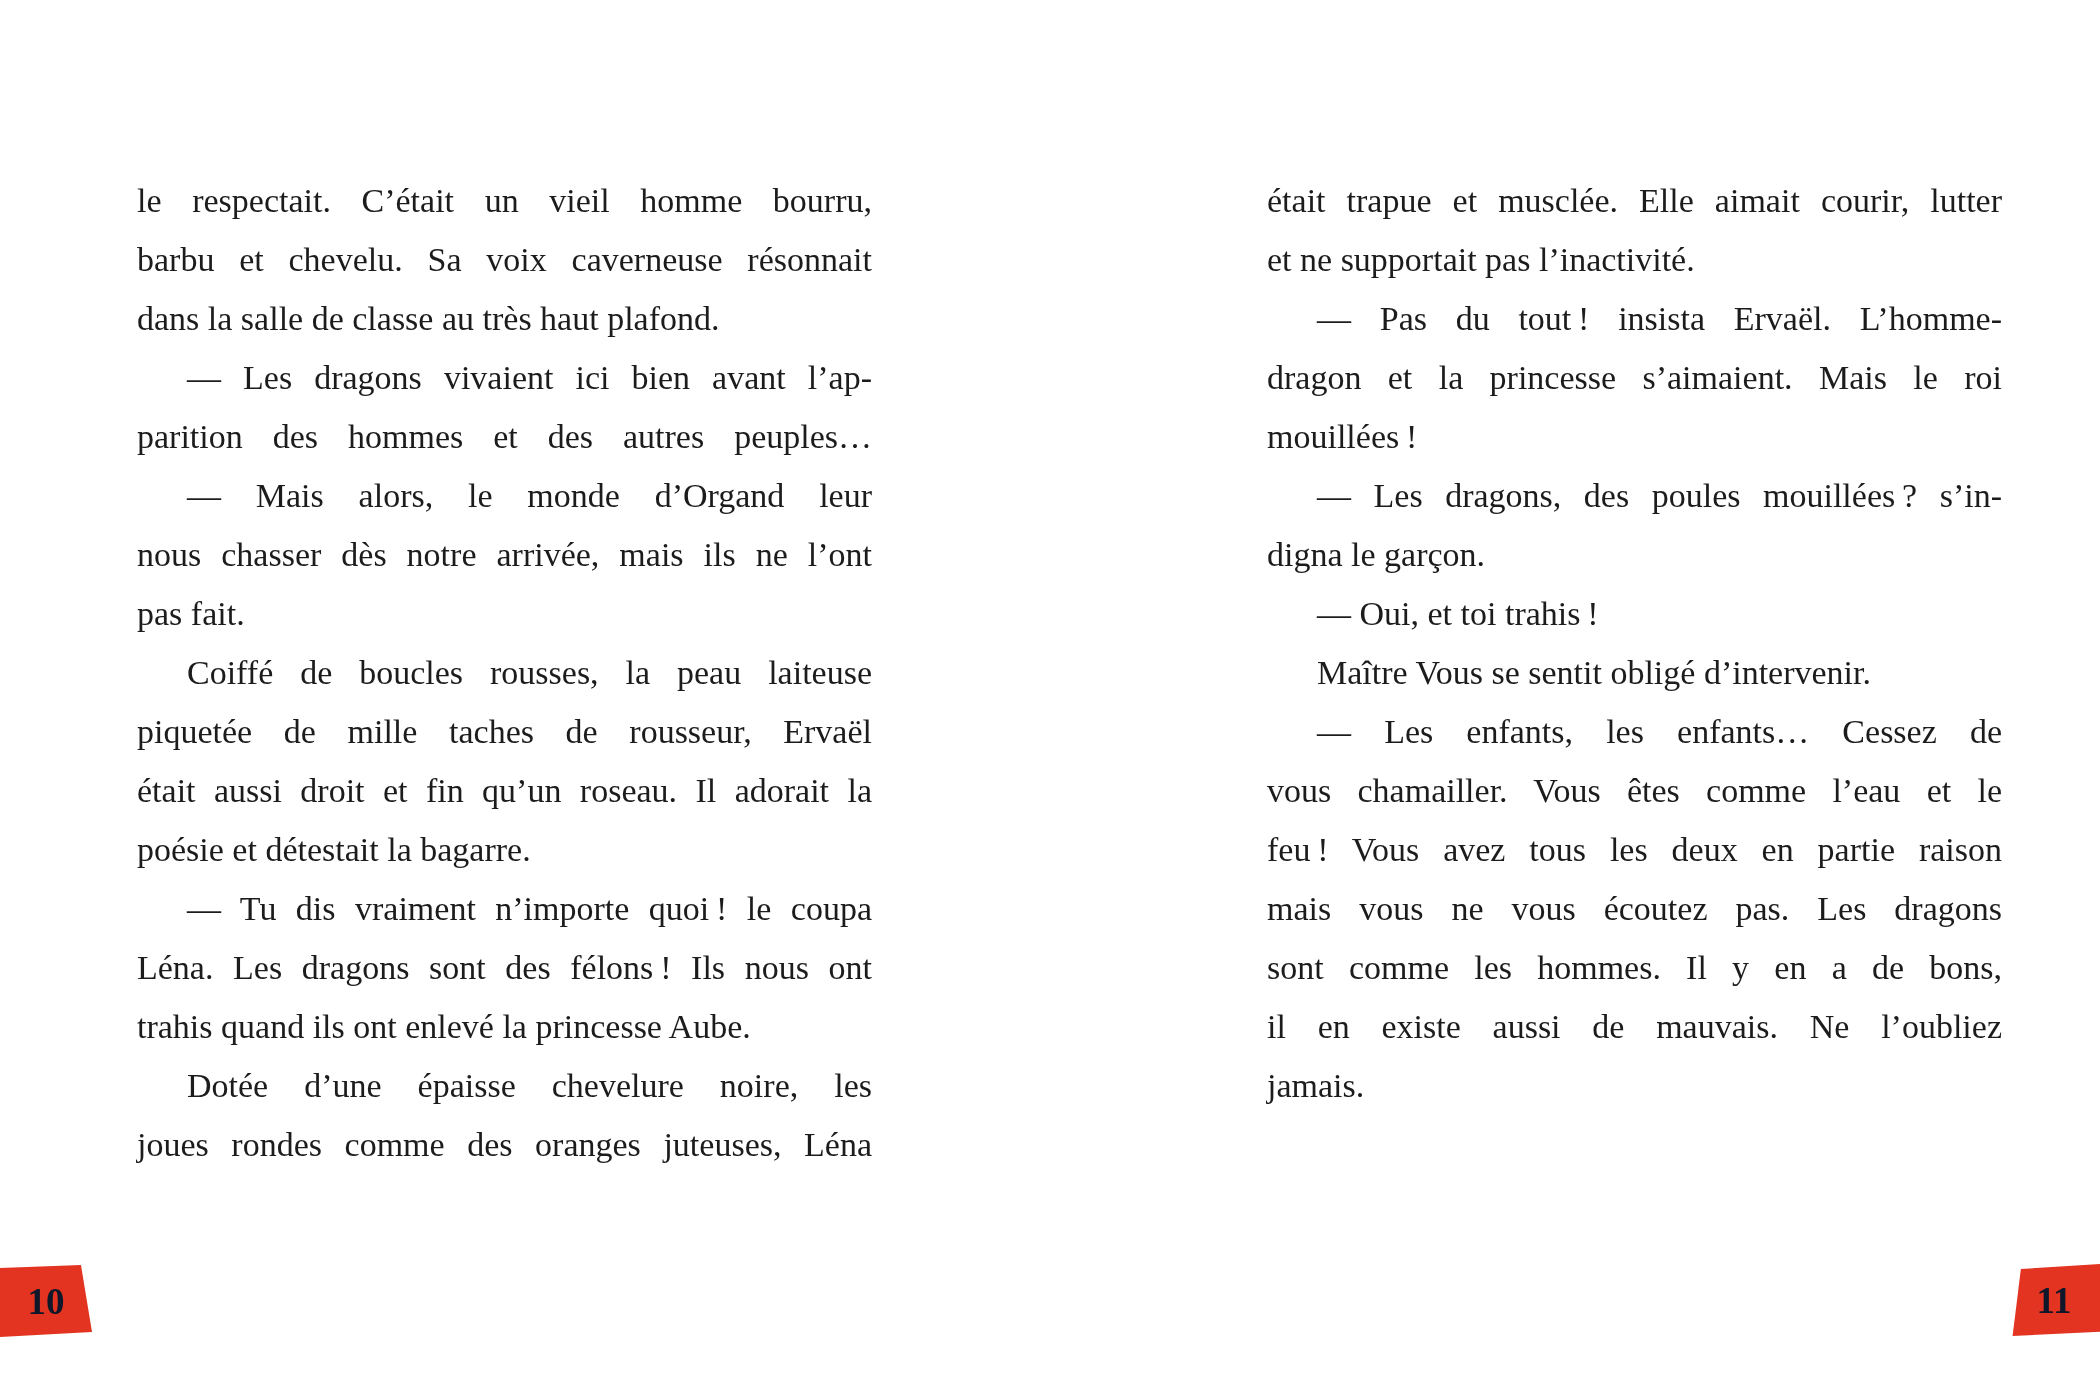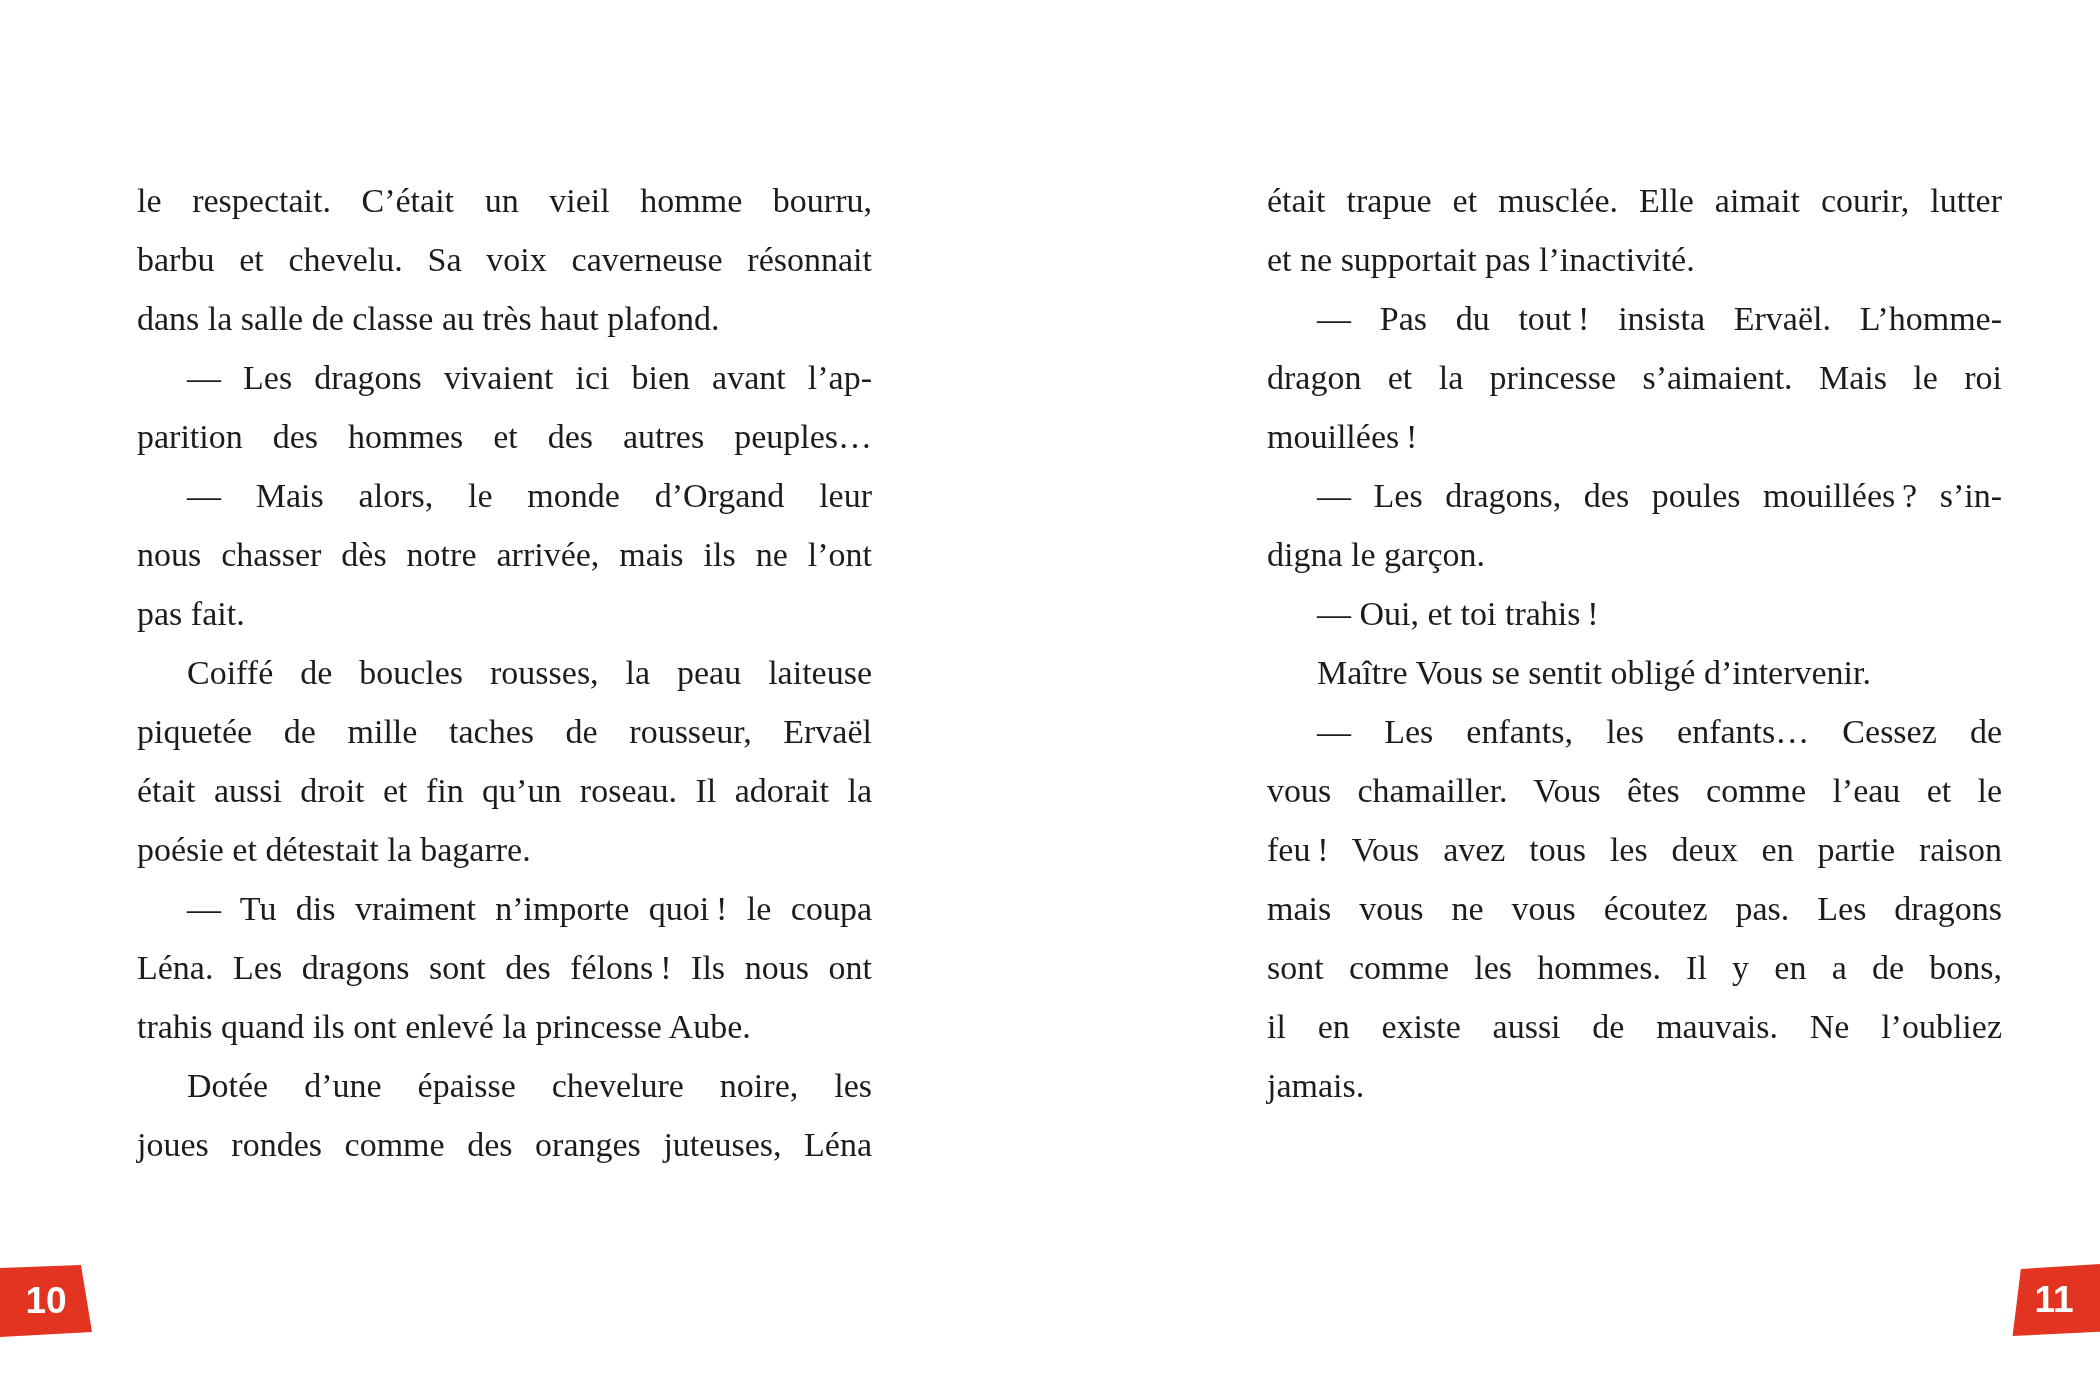--- a/index.html
+++ b/index.html
@@ -34,22 +34,22 @@
     text-align: justify;
     text-align-last: justify;
     text-justify: inter-word;
     white-space: normal;
   }
   .line.indent { padding-left: 50px; }
   .line.ragged { text-align-last: left; }
   .page-badge {
     position: absolute;
     background: var(--badge-red, #e23420);
-    color: #ffffff;
-    font-family: Liberation Sans, sans-serif;
+    color: #0f172a;
+    font-family: Liberation Serif, serif;
     font-weight: 700;
     font-size: 37px;
     display: flex;
     align-items: center;
     justify-content: center;
   }
   .badge-left {
     left: 0;
     top: 1265px;
     width: 92px;

